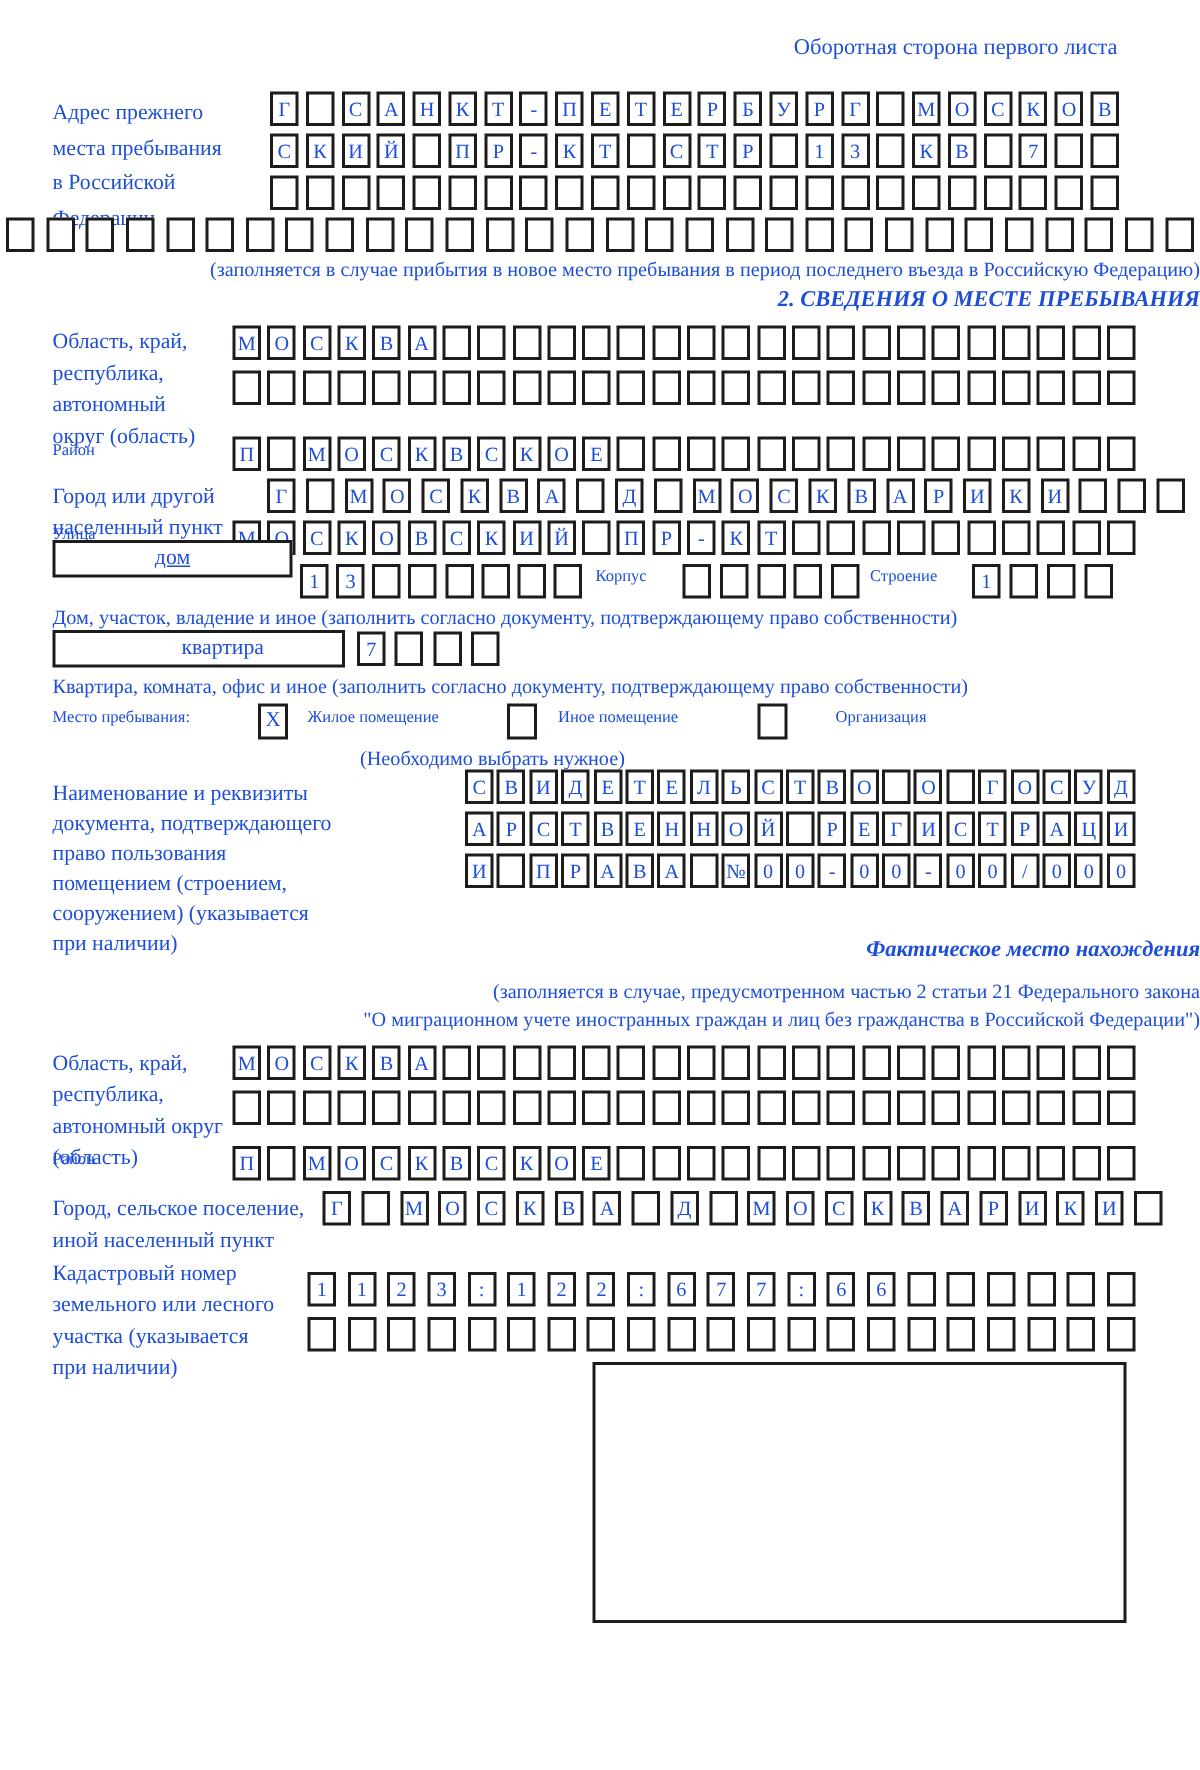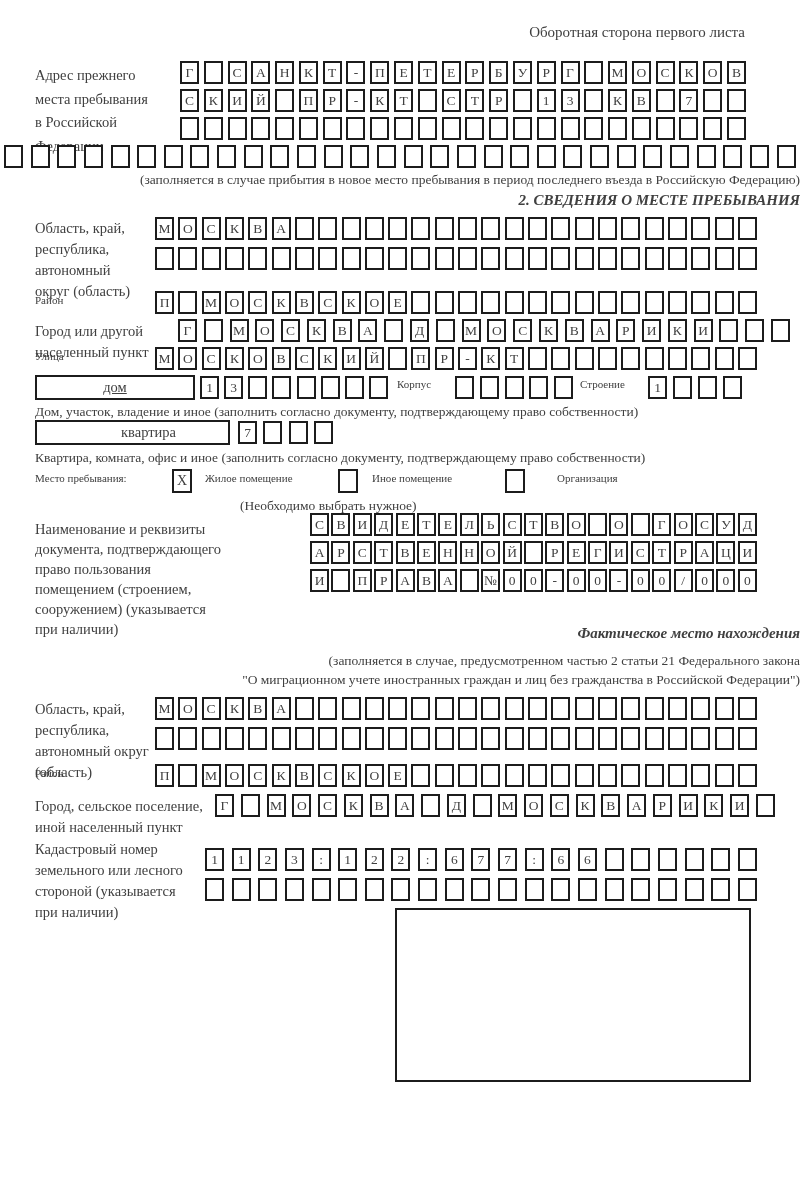--- a/index.html
+++ b/index.html
@@ -1,18 +1,18 @@
 <!DOCTYPE html>
 <html><head>
 <meta charset="utf-8">
 <style>
   html,body { margin:0; padding:0; background:#fff; }
   .page {
     position:relative; width:800px; height:1180px; background:#fff;
-    color:#404040; font-family:"Liberation Serif", serif; overflow:hidden;
+    color:#1d4ed8; font-family:"Liberation Serif", serif; overflow:hidden;
   }
   .abs { position:absolute; }
   .lbl { font-size:11px; line-height:1.05; white-space:nowrap; }
   .lblblock div { font-size:14.5px; white-space:nowrap; }
   .note { font-size:13.5px; white-space:nowrap; }
   .center { left:0; width:800px; text-align:right; }
   .title { font-weight:bold; font-size:15px;font-style:italic; }
   .boxrow { position:absolute; display:flex; justify-content:space-between; }
   .cb {
     flex:0 0 19px; height:23px; box-sizing:border-box;
@@ -304,21 +304,21 @@
       <span class="cb"></span>
       <span class="cb"></span>
       <span class="cb"></span>
       <span class="cb"></span>
       <span class="cb"></span>
       <span class="cb"></span>
       <span class="cb"></span>
       <span class="cb"></span>
     </div>
 
-  <div class="abs widebox" style="left:35px; top:375px; width:160px; height:25px;text-decoration:underline;">
+  <div class="abs widebox" style="left:35px; top:360px; width:160px; height:25px;text-decoration:underline;">
     <span>дом</span>
   </div>
   <div class="boxrow" style="left:200px; top:376px; width:188px;">
       <span class="cb">1</span>
       <span class="cb">3</span>
       <span class="cb"></span>
       <span class="cb"></span>
       <span class="cb"></span>
       <span class="cb"></span>
       <span class="cb"></span>
@@ -561,21 +561,21 @@
       <span class="cb">Р</span>
       <span class="cb">И</span>
       <span class="cb">К</span>
       <span class="cb">И</span>
       <span class="cb"></span>
     </div>
 
   <div class="abs lblblock" style="left:35px; top:839px; line-height:21px;">
     <div>Кадастровый номер</div>
     <div>земельного или лесного</div>
-    <div>стороной (указывается</div>
+    <div>участка (указывается</div>
     <div>при наличии)</div>
   </div>
   <div class="boxrow" style="left:205px; top:848px; width:552px;">
       <span class="cb">1</span>
       <span class="cb">1</span>
       <span class="cb">2</span>
       <span class="cb">3</span>
       <span class="cb">:</span>
       <span class="cb">1</span>
       <span class="cb">2</span>

